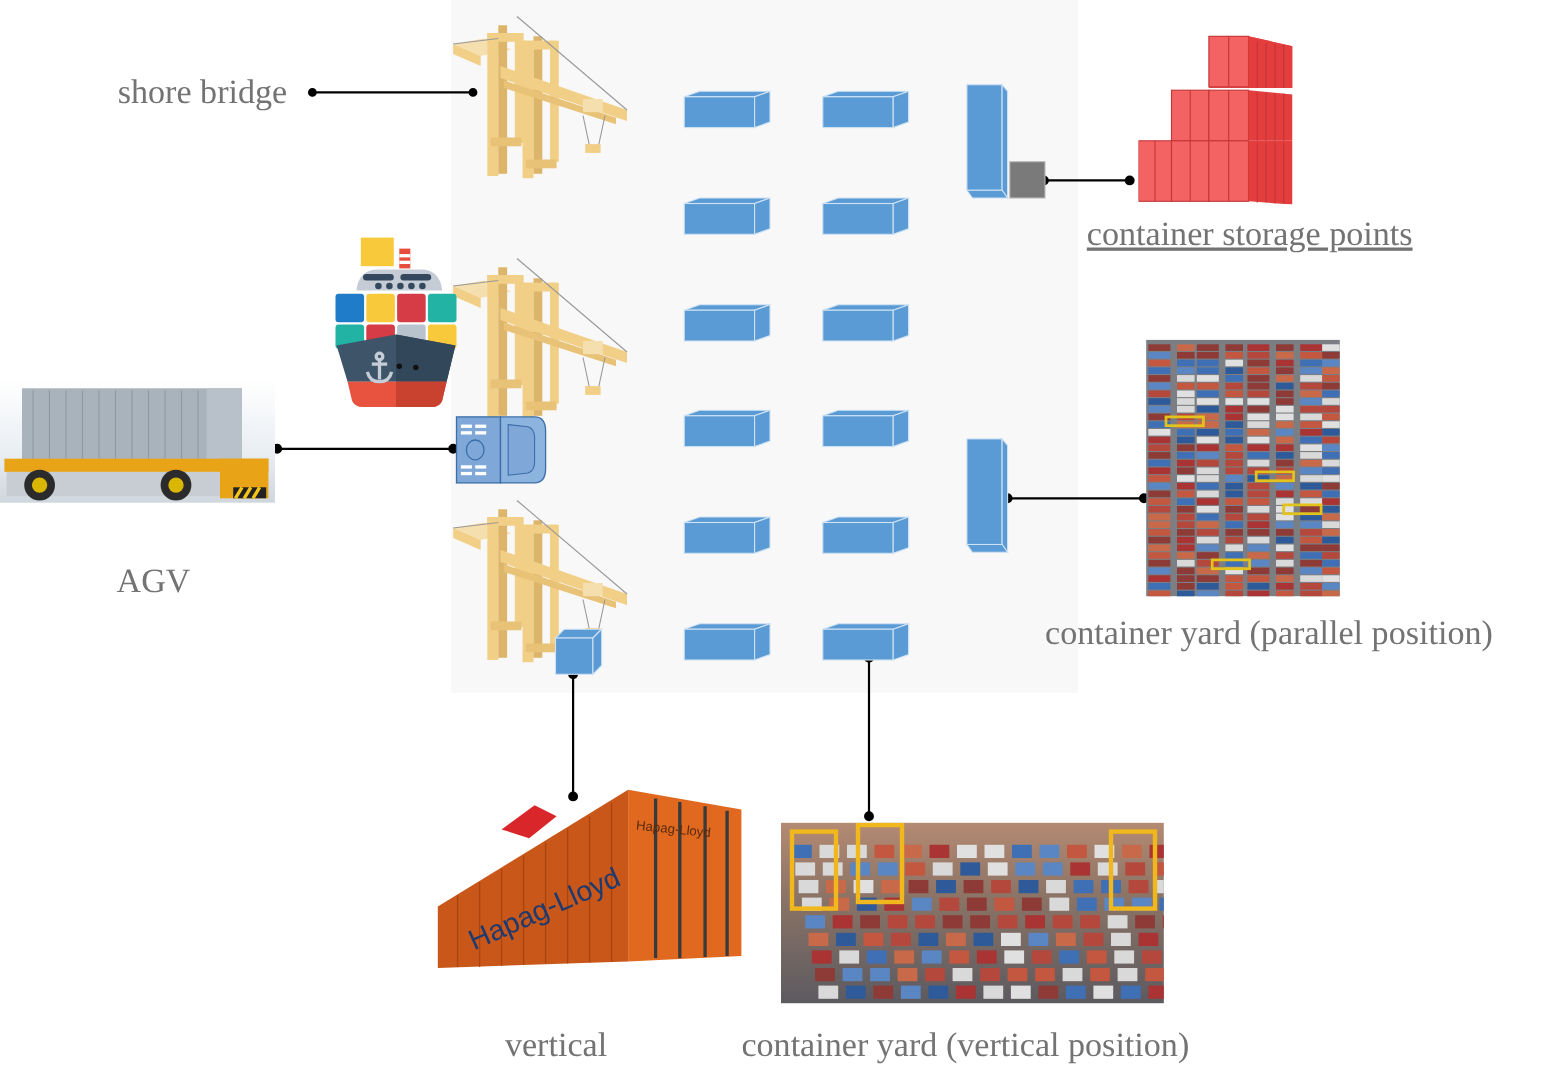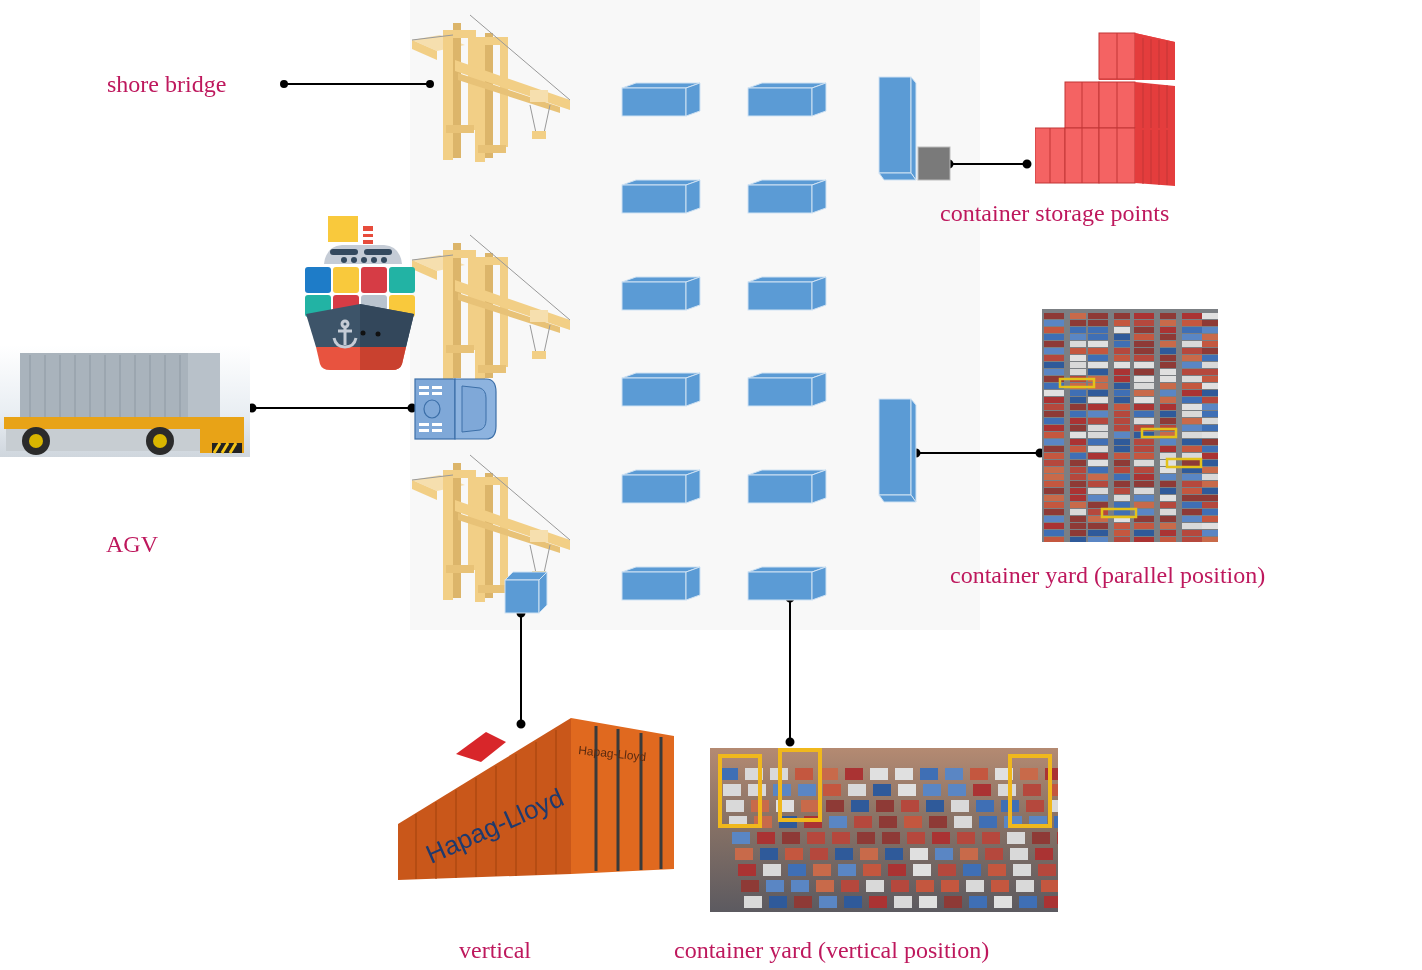--- a/index.html
+++ b/index.html
@@ -1,18 +1,18 @@
 <!DOCTYPE html>
 <html><head>
 <meta charset="utf-8">
 <style>
   html,body{margin:0;padding:0;background:#ffffff;}
   body{width:1422px;height:970px;position:relative;overflow:hidden;font-family:"Liberation Serif","DejaVu Serif",serif;color:#111;}
   .panel{position:absolute;left:410px;top:0;width:570px;height:630px;background:#f8f8f8;}
-  .label{position:absolute;font-size:24px;line-height:36px;white-space:nowrap;color:#be185d;}
+  .label{position:absolute;font-size:31px;line-height:36px;white-space:nowrap;color:#737373;}
   svg{position:absolute;overflow:visible;}
   .photo{position:absolute;overflow:hidden;}
 </style>
 </head>
 <body>
 
 <div class="panel"></div>
 
 <svg width="1422" height="970" style="left:0;top:0;">
   <g stroke="#000" stroke-width="2" fill="#000">
@@ -740,17 +740,17 @@
         <line x1="222" y1="15" x2="222" y2="157"></line>
         <line x1="245" y1="19" x2="245" y2="156"></line>
         <line x1="265" y1="23" x2="265" y2="155"></line>
     </g>
     <text x="35" y="150" transform="rotate(-24 35 150)" font-family="Liberation Sans, sans-serif" font-size="26" fill="#1e3a6e">Hapag-Lloyd</text>
     <text x="182" y="40" transform="rotate(6 182 40)" font-family="Liberation Sans, sans-serif" font-size="12" fill="#5a2a10">Hapag-Lloyd</text>
   </svg>
 </div>
 
 <div class="label" style="left:107px;top:66px;">shore bridge</div>
-<div class="label" style="left:106px;top:510px;margin-top:16px;">AGV</div>
-<div class="label" style="left:940px;top:195px;">container storage points</div>
+<div class="label" style="left:106px;top:510px;">AGV</div>
+<div class="label" style="left:988px;top:195px;text-decoration:underline;">container storage points</div>
 <div class="label" style="left:950px;top:557px;">container yard (parallel position)</div>
 <div class="label" style="left:459px;top:932px;">vertical</div>
 <div class="label" style="left:674px;top:932px;">container yard (vertical position)</div>
 
 </body></html>

